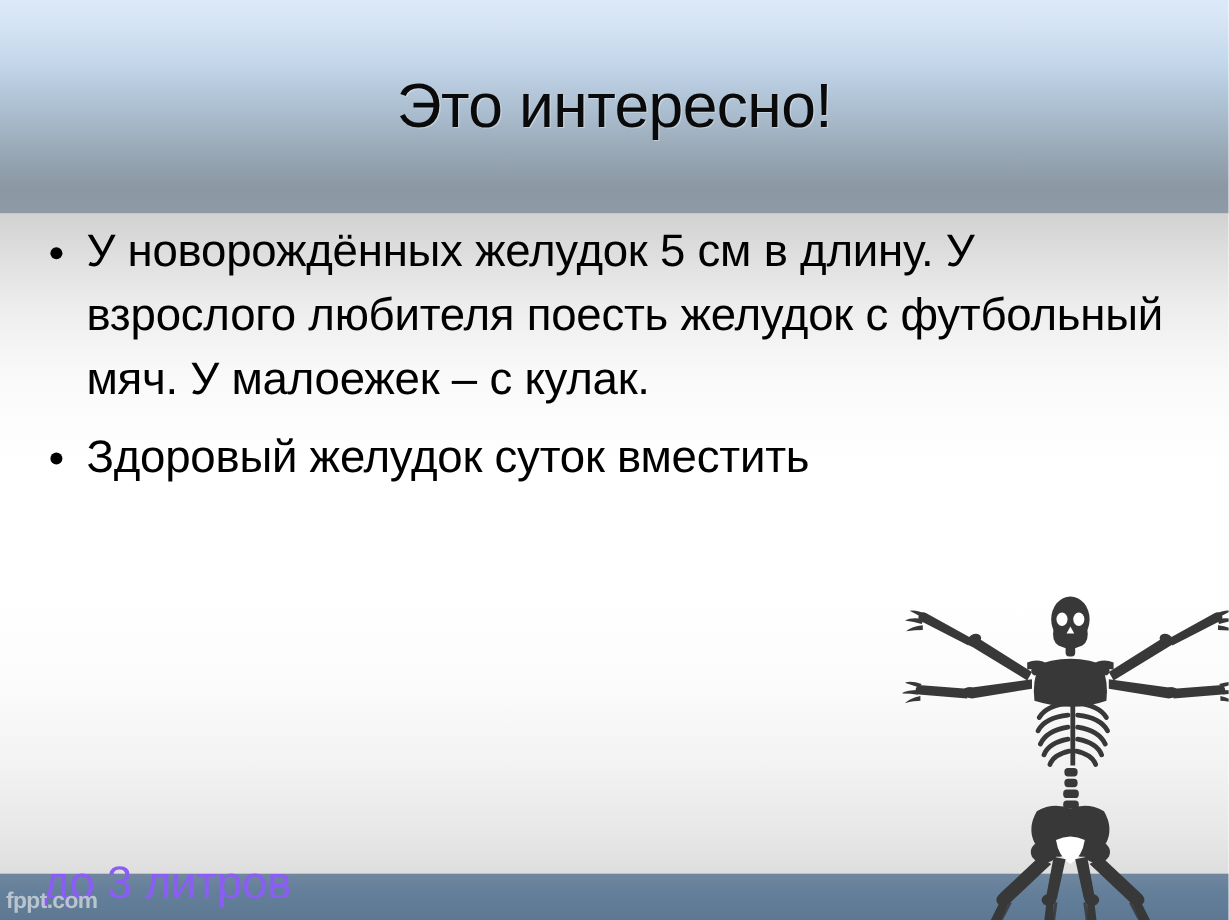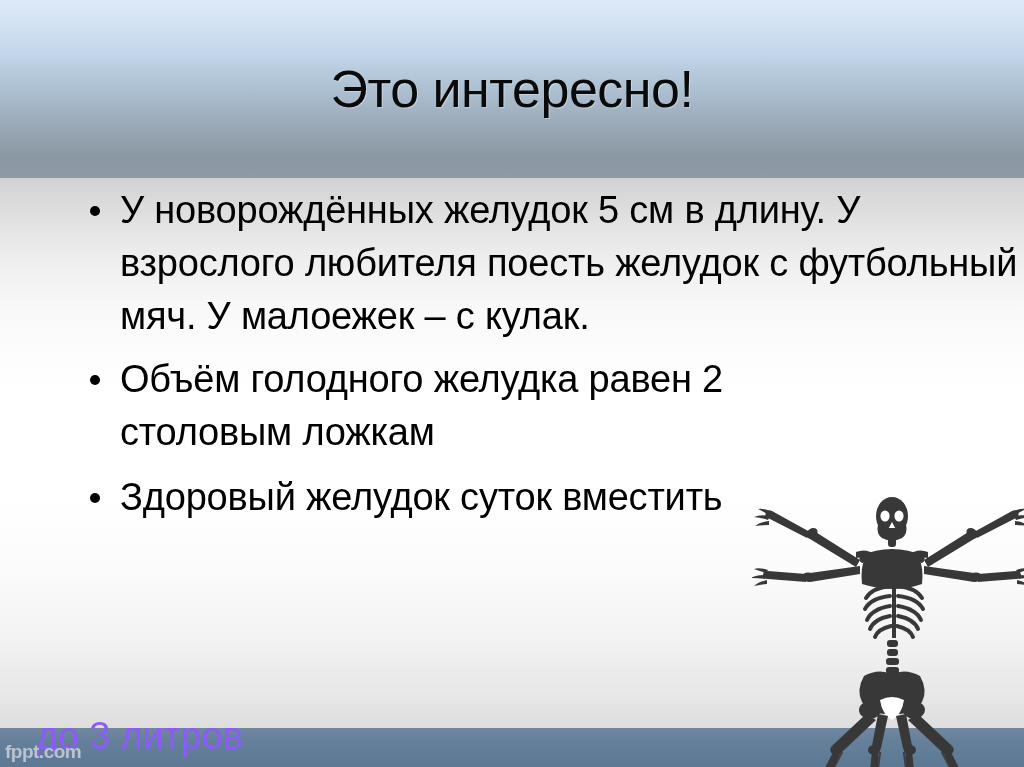--- a/index.html
+++ b/index.html
@@ -84,21 +84,20 @@
     height: 273px;
     pointer-events: none;
   }
 
   
   .content {
     position: absolute;
     left: 0;
     top: 178px;
     width: 862px;
-    padding-left: 48px;
   }
   .bullet-list {
     list-style: none;
     margin: 0;
     padding: 0;
   }
   .bullet-item {
     position: relative;
     padding-left: 72px;
     font-size: 38px;
@@ -251,24 +250,20 @@
       </g>
     </g>
   </svg>
 
   <div class="content">
     <ul class="bullet-list">
       <li class="bullet-item b1">
         <span class="dot"></span>
         <span class="txt">У новорождённых желудок 5 см в длину. У взрослого любителя поесть желудок с футбольный мяч. У малоежек – с кулак.</span>
       </li>
-      <li class="bullet-item b3">
-        <span class="dot"></span>
-        <span class="txt">Объём голодного желудка равен 2 столовым ложкам</span>
-      </li>
       <li class="bullet-item b4">
         <span class="dot"></span>
         <span class="txt">Здоровый желудок суток вместить</span>
       </li>
     </ul>
   </div>
 
   <div class="tail-line">до 3 литров</div>
 
   <div class="watermark">fppt.com</div>

